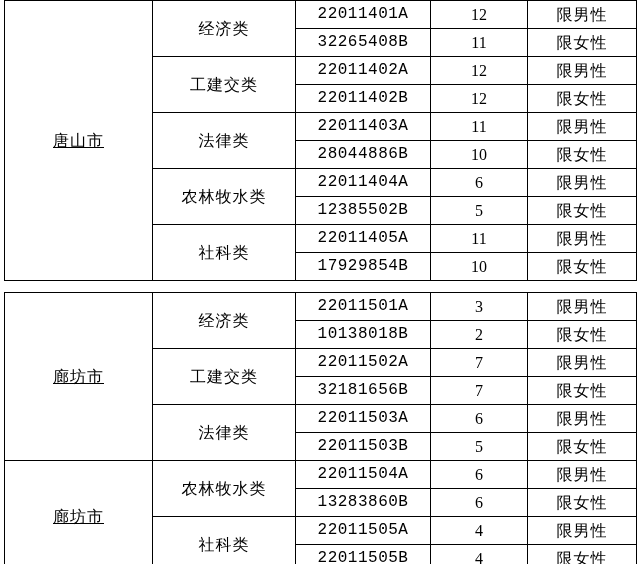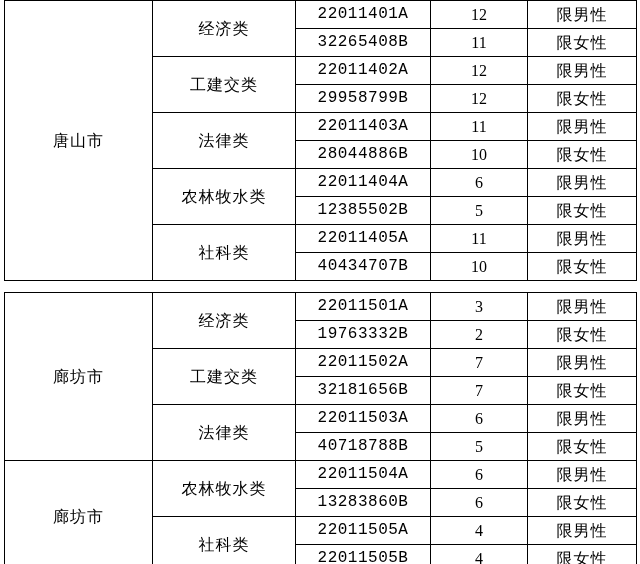--- a/index.html
+++ b/index.html
@@ -33,20 +33,21 @@
     vertical-align: middle;
     font-size: 16px;
     line-height: 1.1;
     padding: 0;
     height: 27px;
     white-space: nowrap;
   }
   td.region {
     font-size: 17px;
     letter-spacing: 1px;
+    text-decoration: underline;
   }
   td.category {
     font-size: 17px;
     letter-spacing: 1px;
   }
   td.code {
     font-family: Liberation Mono, monospace;
     font-size: 16px;
     letter-spacing: 0.5px;
     margin-top: 20px;
@@ -98,21 +99,21 @@
         <td class="gender">限女性</td>
       </tr>
 
       <tr>
         <td class="category" rowspan="2">工建交类</td>
         <td class="code">22011402A</td>
         <td class="count">12</td>
         <td class="gender">限男性</td>
       </tr>
       <tr>
-        <td class="code">29958799B</td>
+        <td class="code">22011402B</td>
         <td class="count">12</td>
         <td class="gender">限女性</td>
       </tr>
 
       <tr>
         <td class="category" rowspan="2">法律类</td>
         <td class="code">22011403A</td>
         <td class="count">11</td>
         <td class="gender">限男性</td>
       </tr>
@@ -134,21 +135,21 @@
         <td class="gender">限女性</td>
       </tr>
 
       <tr>
         <td class="category" rowspan="2">社科类</td>
         <td class="code">22011405A</td>
         <td class="count">11</td>
         <td class="gender">限男性</td>
       </tr>
       <tr>
-        <td class="code">40434707B</td>
+        <td class="code">17929854B</td>
         <td class="count">10</td>
         <td class="gender">限女性</td>
       </tr>
     </tbody>
   </table>
 
   <div class="gap"></div>
 
   <table class="grid block">
     <colgroup>
@@ -160,21 +161,21 @@
     </colgroup>
     <tbody>
       <tr>
         <td class="region" rowspan="6">廊坊市</td>
         <td class="category" rowspan="2">经济类</td>
         <td class="code">22011501A</td>
         <td class="count">3</td>
         <td class="gender">限男性</td>
       </tr>
       <tr>
-        <td class="code">19763332B</td>
+        <td class="code">10138018B</td>
         <td class="count">2</td>
         <td class="gender">限女性</td>
       </tr>
 
       <tr>
         <td class="category" rowspan="2">工建交类</td>
         <td class="code">22011502A</td>
         <td class="count">7</td>
         <td class="gender">限男性</td>
       </tr>
@@ -184,21 +185,21 @@
         <td class="gender">限女性</td>
       </tr>
 
       <tr>
         <td class="category" rowspan="2">法律类</td>
         <td class="code">22011503A</td>
         <td class="count">6</td>
         <td class="gender">限男性</td>
       </tr>
       <tr>
-        <td class="code">40718788B</td>
+        <td class="code">22011503B</td>
         <td class="count">5</td>
         <td class="gender">限女性</td>
       </tr>
 
       <tr>
         <td class="region" rowspan="4">廊坊市</td>
         <td class="category" rowspan="2">农林牧水类</td>
         <td class="code">22011504A</td>
         <td class="count">6</td>
         <td class="gender">限男性</td>

